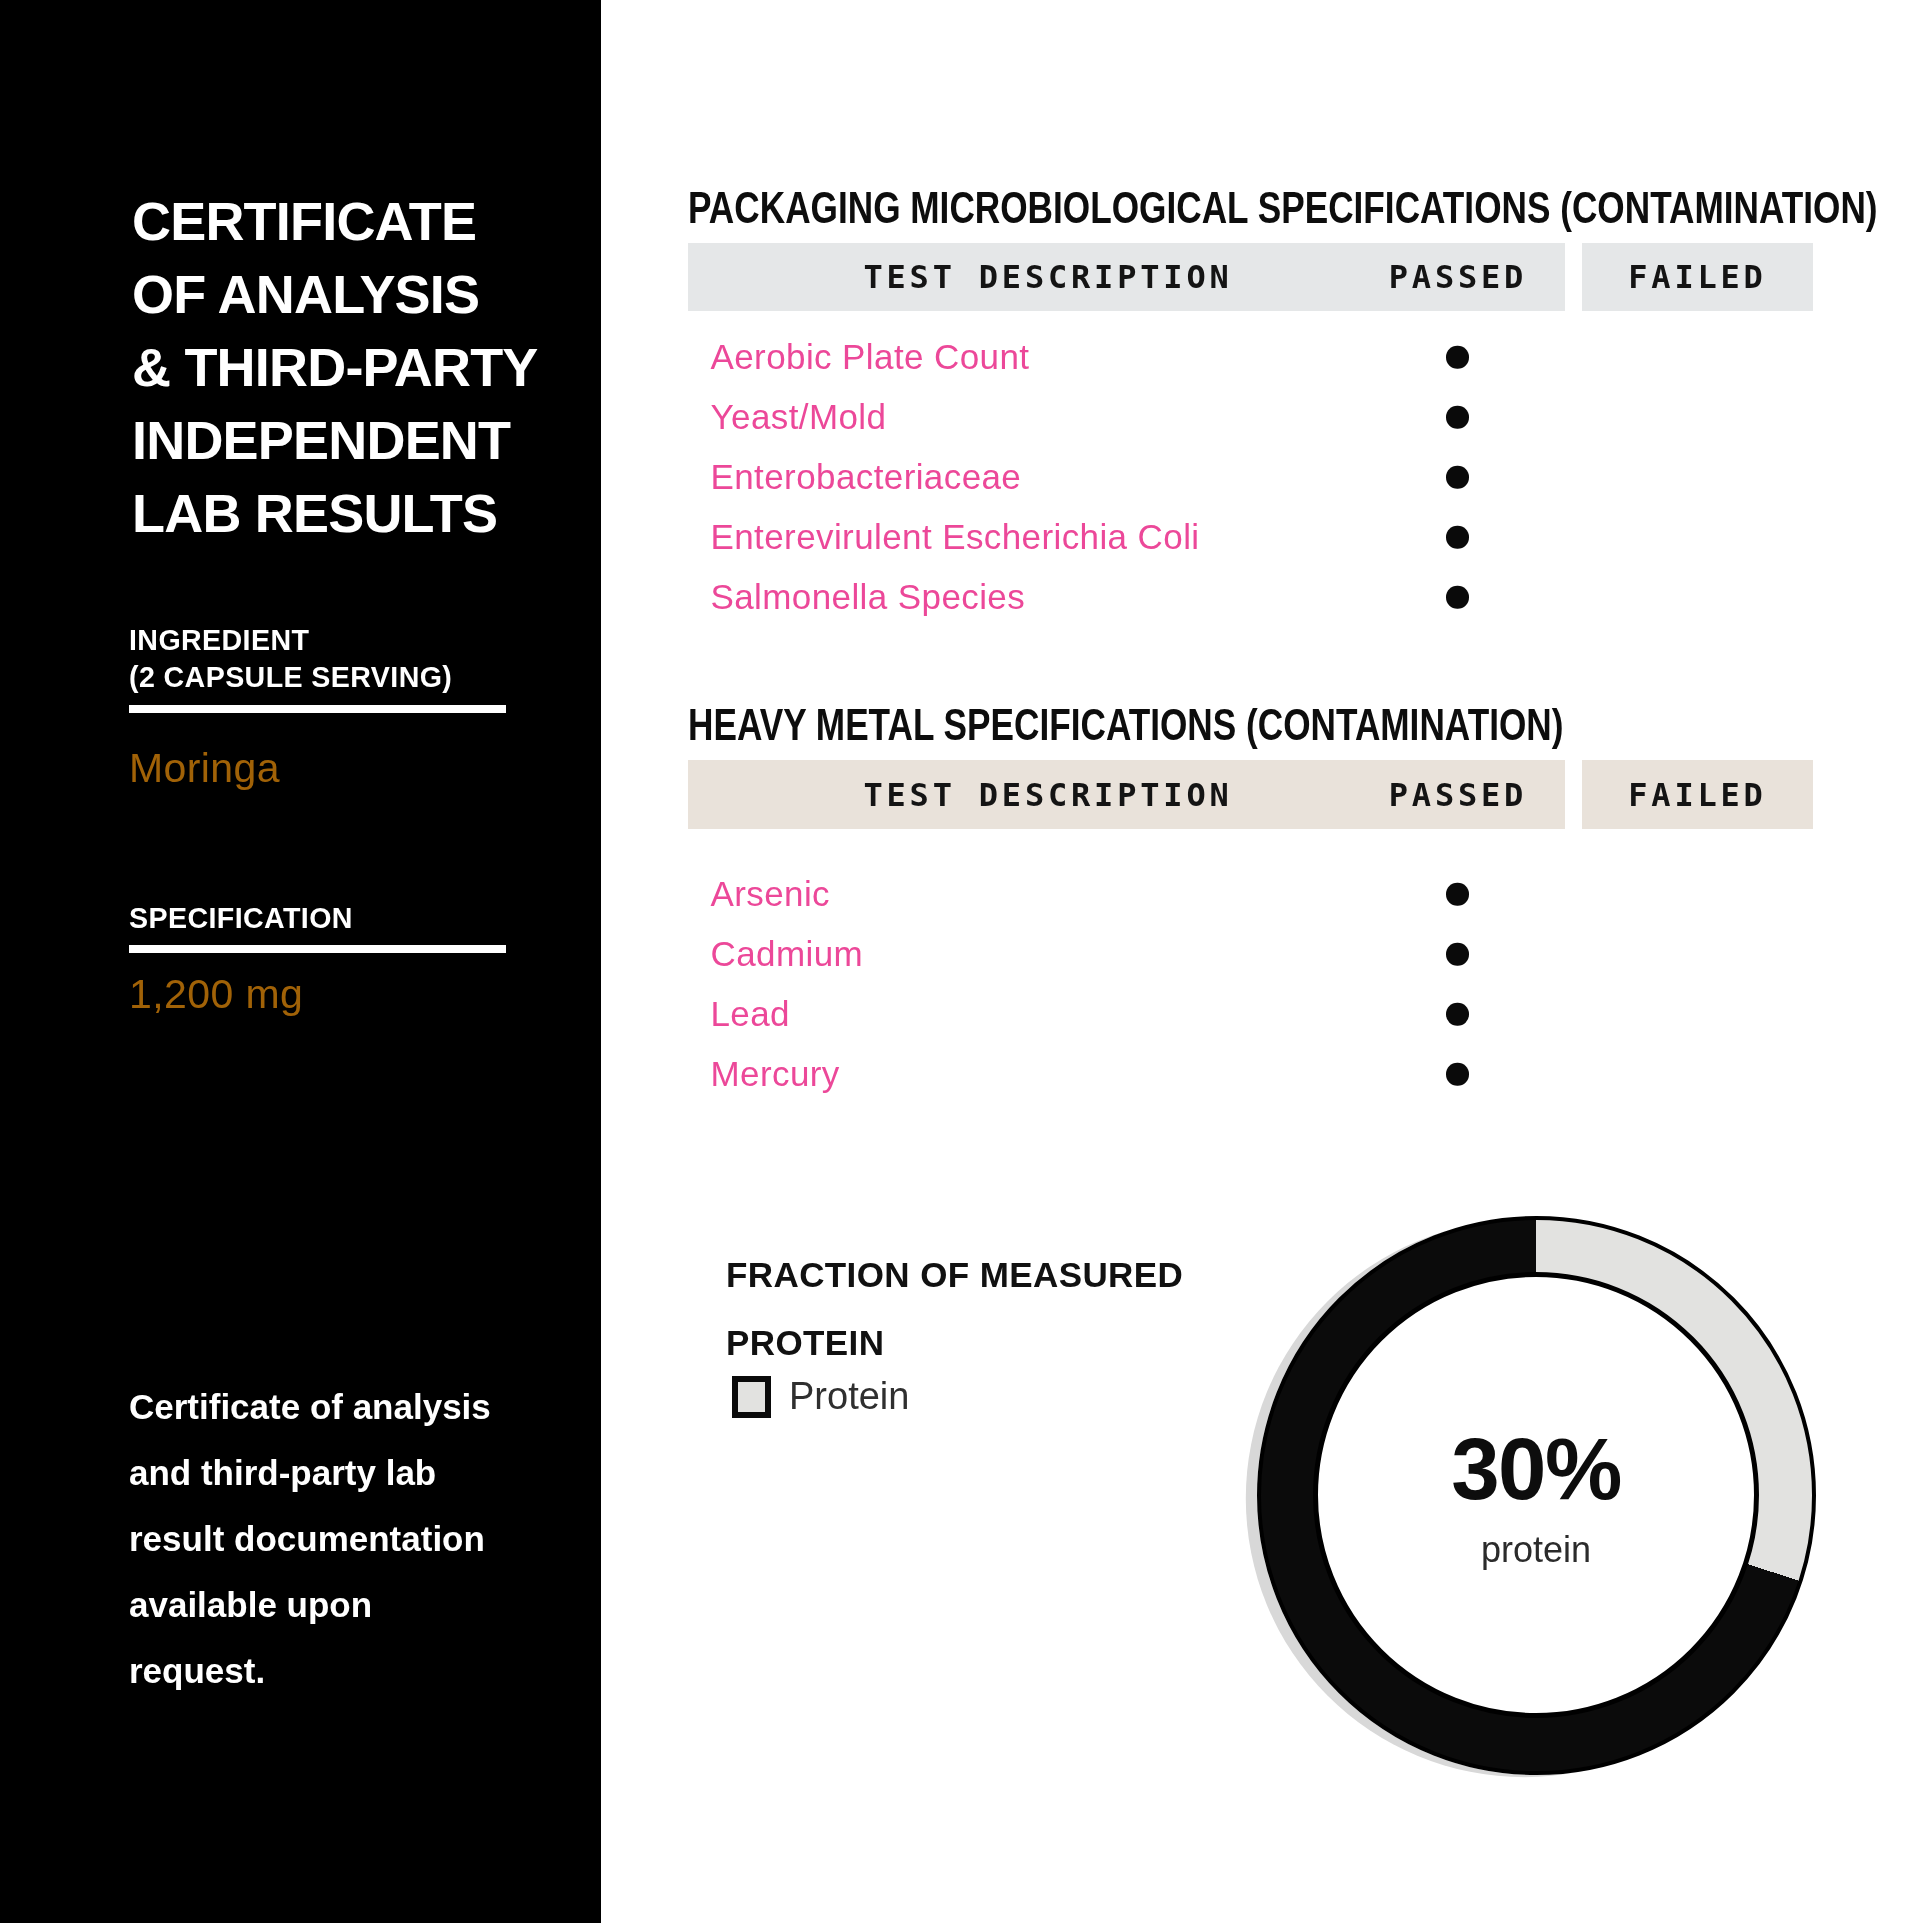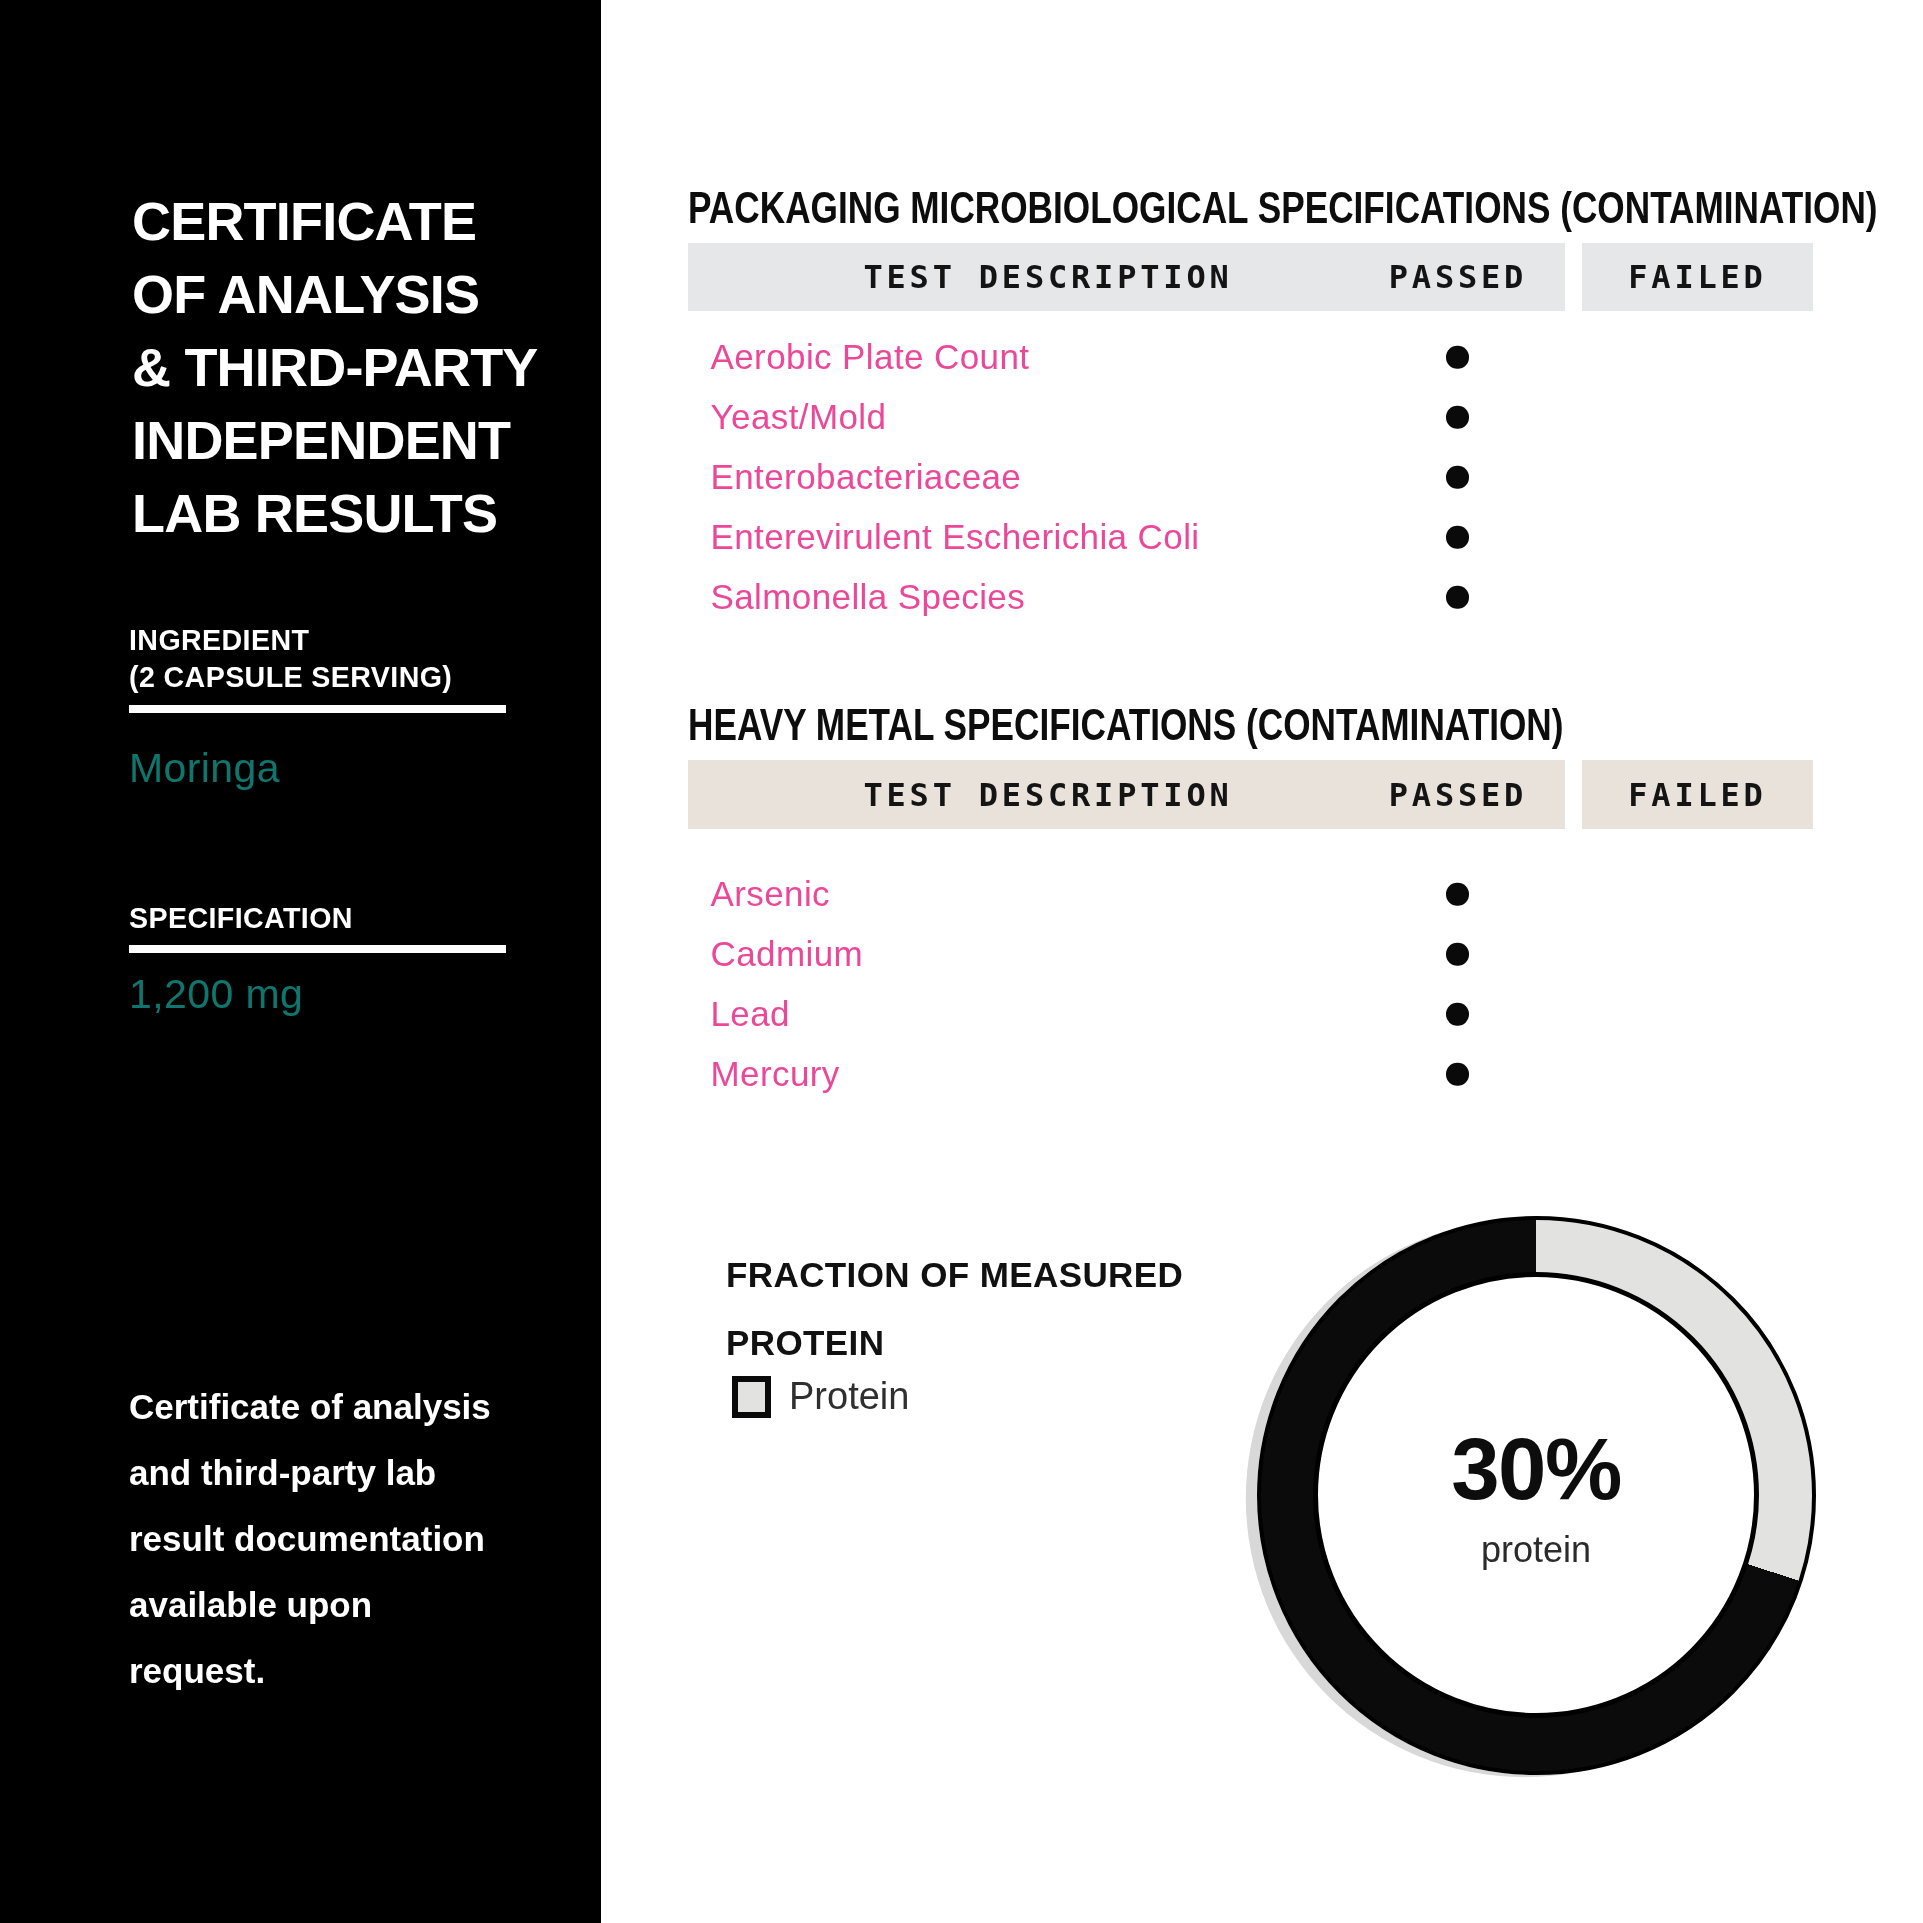--- a/index.html
+++ b/index.html
@@ -17,21 +17,21 @@
     position:absolute;left:129px;color:#ffffff;font-size:28.6px;line-height:38px;
     font-weight:bold;letter-spacing:0.4px;
   }
   .ing-label{top:621px;}
   .ing-sub{top:658px;}
   .spec-label{top:899px;}
   .rule{position:absolute;left:129px;width:377px;height:8.3px;background:#ffffff;}
   .rule-1{top:705px;}
   .rule-2{top:945px;}
   .side-value{
-    position:absolute;left:129px;color:#0f766e;font-size:41px;font-weight:400;letter-spacing:0.4px;
+    position:absolute;left:129px;color:#a16207;font-size:41px;font-weight:400;letter-spacing:0.4px;
   }
   .moringa{top:745px;}
   .spec-value{top:971px;}
   .footnote{
     position:absolute;left:129px;top:1374px;margin:0;width:466px;
     color:#ffffff;font-size:35px;line-height:66px;font-weight:bold;
   }
   
   .section-title{
     position:absolute;left:688px;margin:0;color:#0d0d0d;

